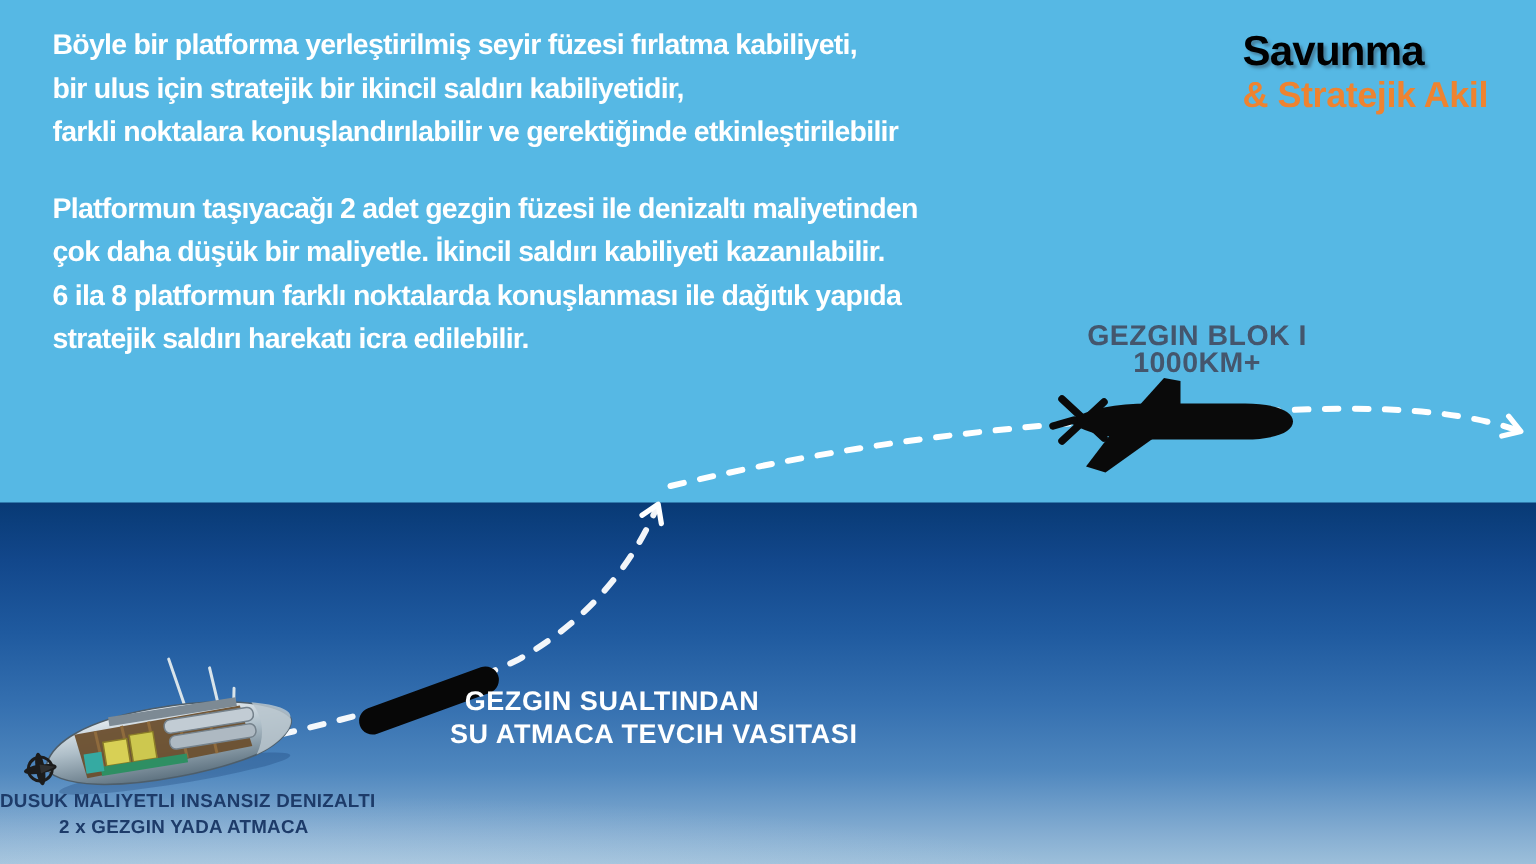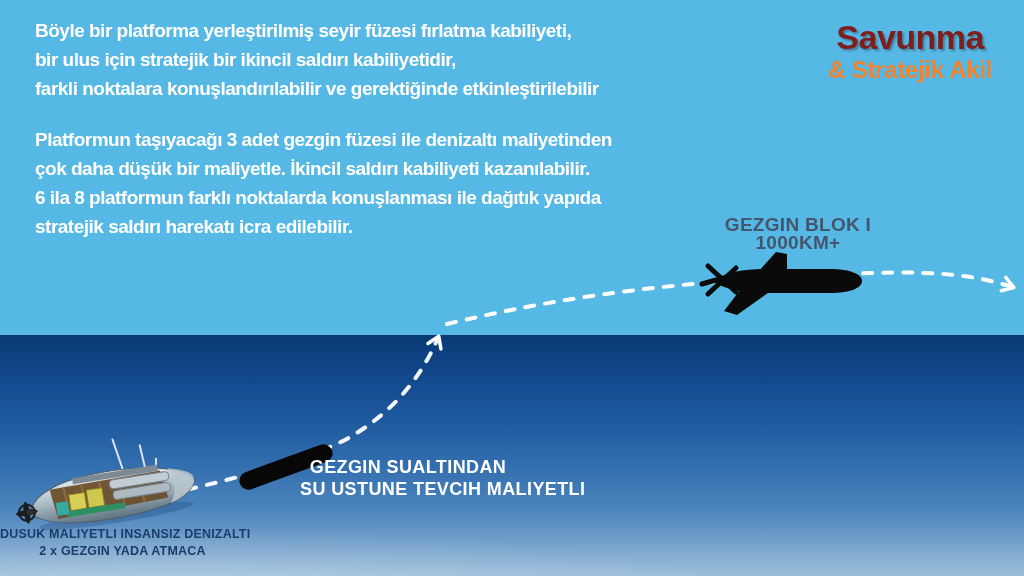--- a/index.html
+++ b/index.html
@@ -16,23 +16,22 @@
     background:
       radial-gradient(120% 60% at 18% 108%, rgba(225,235,244,0.30) 0%, rgba(225,235,244,0) 45%),
       linear-gradient(180deg,#083A75 0%,#12478B 16%,#1F5A9F 36%,#3570B0 56%,#4F87BE 74%,#86AED2 92%,#9CBFDA 100%);
   }
   .text-block{position:absolute;color:#FFFFFF;font-weight:bold;font-size:19px;
     line-height:29px;letter-spacing:-0.5px;white-space:nowrap;}
   #intro{left:35px;top:16px;}
   #body-text{left:35px;top:125px;}
   .logo{position:absolute;top:20px;right:32px;text-align:left;line-height:1;}
   .logo-title{
-    color:#7f1d1d;font-weight:bold;font-size:34px;letter-spacing:-0.5px;
+    color:#000000;font-weight:bold;font-size:28px;letter-spacing:-0.5px;
     text-shadow:2px 2px 2px rgba(55,85,105,0.55);
-    text-align:center;
   }
   .logo-subtitle{
     color:#EE8330;font-weight:bold;font-size:24px;margin-top:4px;letter-spacing:-0.3px;
   }
   .diagram-label{position:absolute;font-weight:bold;text-align:center;white-space:nowrap;}
   #missile-label{left:700px;top:216px;width:196px;color:#44566D;font-size:19px;line-height:18px;letter-spacing:0.3px;}
   #capsule-label{left:300px;top:456px;width:216px;color:#FFFFFF;font-size:18px;line-height:22px;letter-spacing:0.4px;}
   #sub-label{left:0px;top:526px;width:245px;color:#1D3B69;font-size:12.5px;line-height:17px;letter-spacing:0.2px;}
   svg.overlay{position:absolute;left:0;top:0;overflow:visible;pointer-events:none;}
 </style>
@@ -115,37 +114,37 @@
   </g>
 </svg>
 
 <div class="text-block" id="intro">
   <div>Böyle bir platforma yerleştirilmiş seyir füzesi fırlatma kabiliyeti,</div>
   <div>bir ulus için stratejik bir ikincil saldırı kabiliyetidir,</div>
   <div>farkli noktalara konuşlandırılabilir ve gerektiğinde etkinleştirilebilir</div>
 </div>
 
 <div class="text-block" id="body-text">
-  <div>Platformun taşıyacağı 3 adet gezgin füzesi ile denizaltı maliyetinden</div>
+  <div>Platformun taşıyacağı 2 adet gezgin füzesi ile denizaltı maliyetinden</div>
   <div>çok daha düşük bir maliyetle. İkincil saldırı kabiliyeti kazanılabilir.</div>
   <div>6 ila 8 platformun farklı noktalarda konuşlanması ile dağıtık yapıda</div>
   <div>stratejik saldırı harekatı icra edilebilir.</div>
 </div>
 
 <div class="logo">
   <div class="logo-title">Savunma</div>
   <div class="logo-subtitle">&amp; Stratejik Akil</div>
 </div>
 
 <div class="diagram-label" id="missile-label">
   <div>GEZGIN BLOK I</div>
   <div>1000KM+</div>
 </div>
 
 <div class="diagram-label" id="capsule-label">
   <div>GEZGIN SUALTINDAN</div>
-  <div>SU USTUNE TEVCIH MALIYETLI</div>
+  <div>SU ATMACA TEVCIH VASITASI</div>
 </div>
 
 <div class="diagram-label" id="sub-label">
   <div>DUSUK MALIYETLI INSANSIZ DENIZALTI</div>
   <div>2 x GEZGIN YADA ATMACA</div>
 </div>
 
 </body></html>

